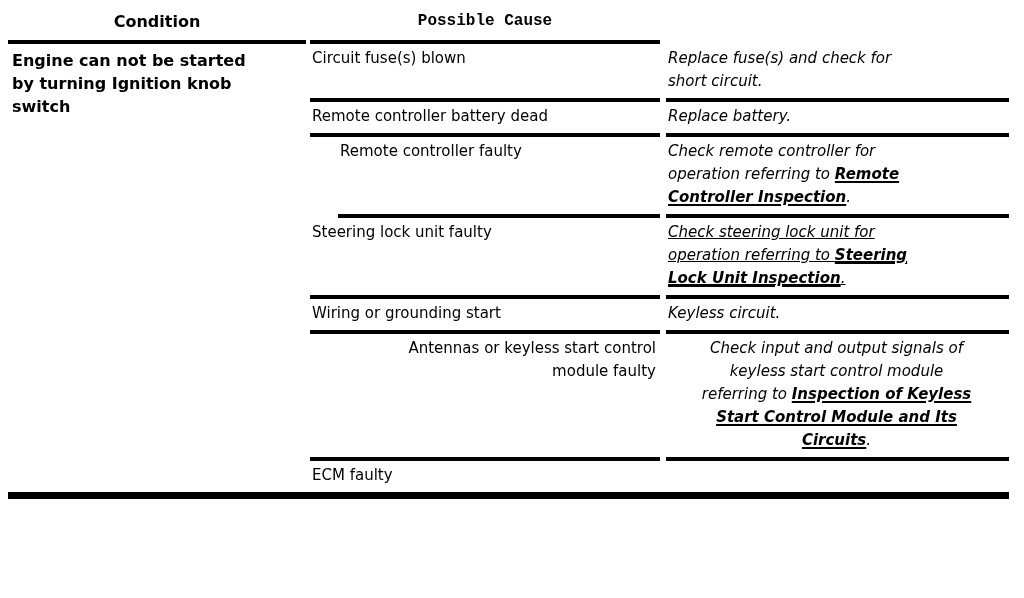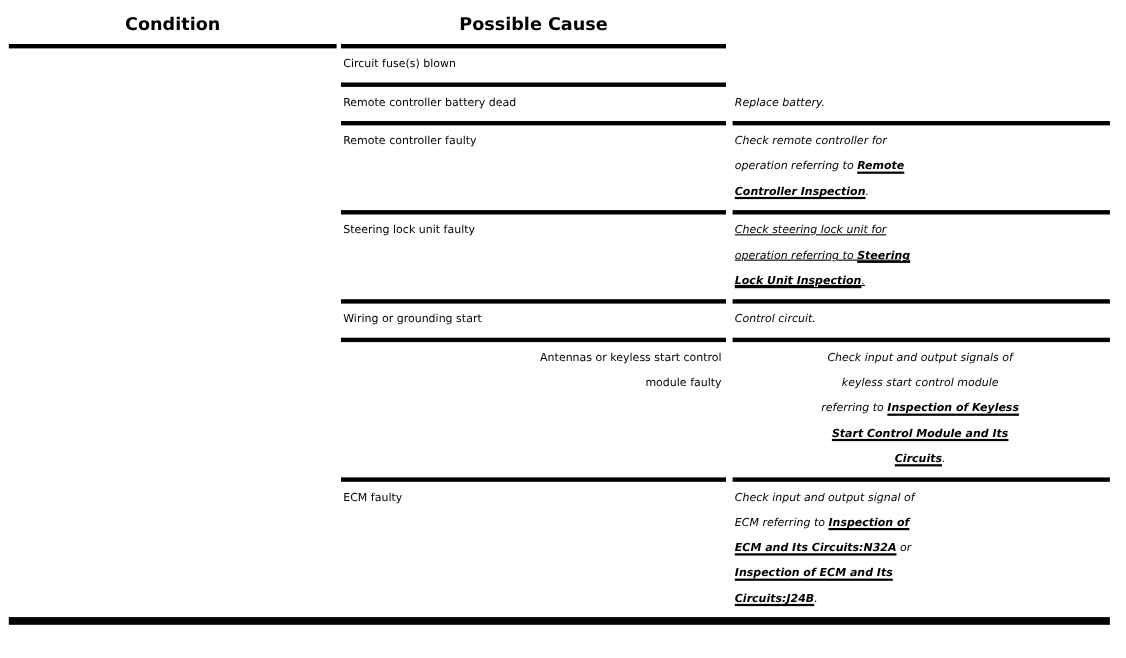--- a/index.html
+++ b/index.html
@@ -27,34 +27,34 @@
   .hcell {
     grid-row: 1;
     font-size: 16px;
     font-weight: bold;
     text-align: center;
     line-height: 23px;
     padding: 10px 0 7px 0;
     border-bottom: 4px solid #000000;
   }
   .hcell.c1 { grid-column: 1; }
-  .hcell.c3 { grid-column: 3; }
+  .hcell.c3 { grid-column: 3; font-family: Liberation Mono, monospace; }
   .hcell.c5 { grid-column: 5; }
 
   .condition-cell {
     grid-column: 1;
     grid-row: 2 / span 7;
     font-size: 16px;
     font-weight: bold;
     line-height: 23px;
     padding: 5px 2px 0 4px;
     white-space: pre-line;
   }
   .cell {
-    font-size: 10px;
+    font-size: 15px;
     line-height: 23px;
     padding: 3px 4px 5px 2px;
     border-bottom: 4px solid #000000;
     white-space: pre-wrap;
   }
   .cell.cause { grid-column: 3; }
   .cell.action {
     grid-column: 5;
     font-style: italic;
   }
@@ -74,48 +74,48 @@
   }
 </style>
 </head>
 <body>
 
 <div class="page">
   <div class="grid">
     <div class="hcell c1">Condition</div>
     <div class="hcell c3">Possible Cause</div>
 
+    <div class="condition-cell">Engine can not be started
+by turning Ignition knob
+switch</div>
 
   <div class="cell cause" style="grid-row: 2;">Circuit fuse(s) blown</div>
+  <div class="cell action" style="grid-row: 2;"><span class="plain">Replace fuse(s) and check for
+short circuit.</span></div>
 
   <div class="cell cause" style="grid-row: 3;">Remote controller battery dead</div>
   <div class="cell action" style="grid-row: 3;"><span class="plain">Replace battery.</span></div>
 
-  <div class="cell cause" style="grid-row: 4;">Remote controller faulty</div>
+  <div class="cell cause" style="grid-row: 4; margin-left: 28px;">Remote controller faulty</div>
   <div class="cell action" style="grid-row: 4;"><span class="plain">Check remote controller for
 operation referring to </span><span class="link">Remote
 Controller Inspection</span><span class="plain">.</span></div>
 
   <div class="cell cause" style="grid-row: 5;">Steering lock unit faulty</div>
   <div class="cell action" style="grid-row: 5; text-decoration: underline;"><span class="plain">Check steering lock unit for
 operation referring to </span><span class="link">Steering
 Lock Unit Inspection</span><span class="plain">.</span></div>
 
   <div class="cell cause" style="grid-row: 6;">Wiring or grounding start</div>
-  <div class="cell action" style="grid-row: 6;"><span class="plain">Control circuit.</span></div>
+  <div class="cell action" style="grid-row: 6;"><span class="plain">Keyless circuit.</span></div>
 
   <div class="cell cause" style="grid-row: 7; text-align: right;">Antennas or keyless start control
 module faulty</div>
   <div class="cell action" style="grid-row: 7; text-align: center;"><span class="plain">Check input and output signals of
 keyless start control module
 referring to </span><span class="link">Inspection of Keyless
 Start Control Module and Its
 Circuits</span><span class="plain">.</span></div>
 
   <div class="cell cause no-border" style="grid-row: 8;">ECM faulty</div>
-  <div class="cell action no-border" style="grid-row: 8;"><span class="plain">Check input and output signal of
-ECM referring to </span><span class="link">Inspection of
-ECM and Its Circuits:N32A</span><span class="plain"> or
-</span><span class="link">Inspection of ECM and Its
-Circuits:J24B</span><span class="plain">.</span></div>
 </div>
   <div class="bottom-rule"></div>
 </div>
 
 </body></html>

